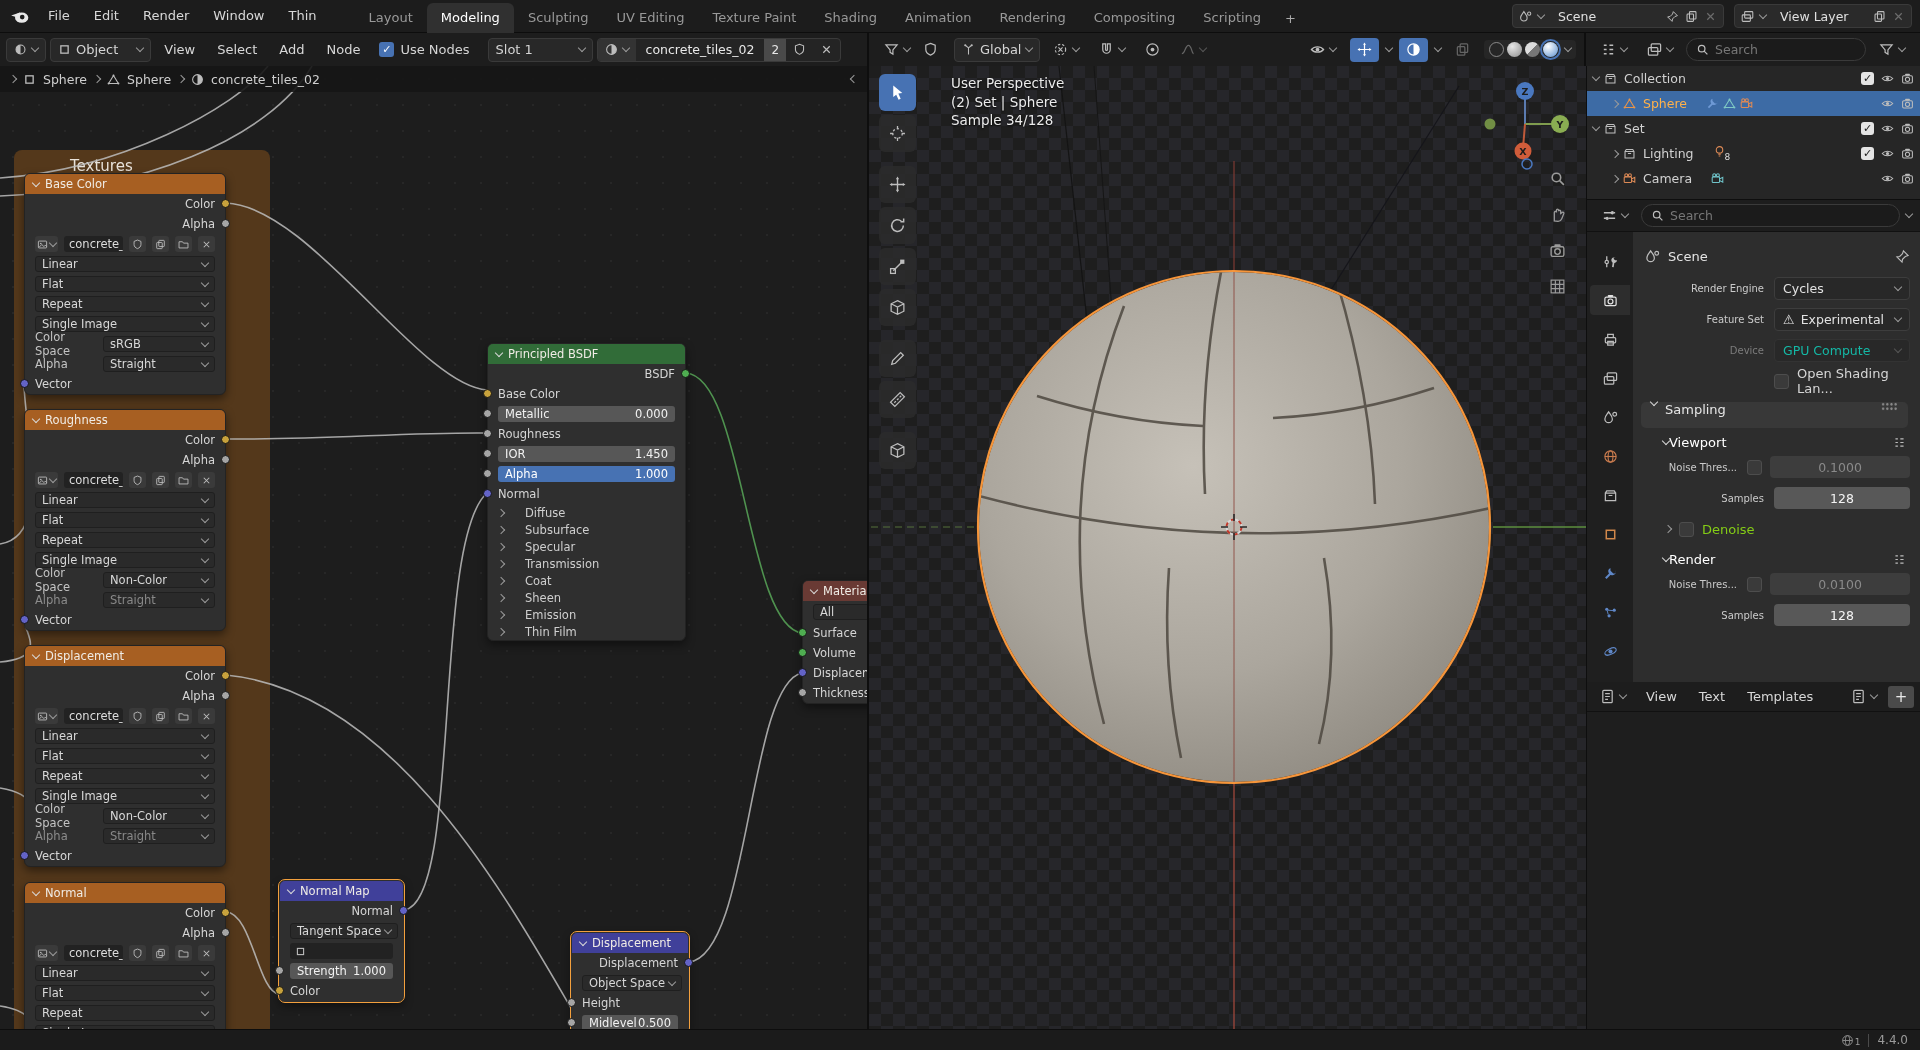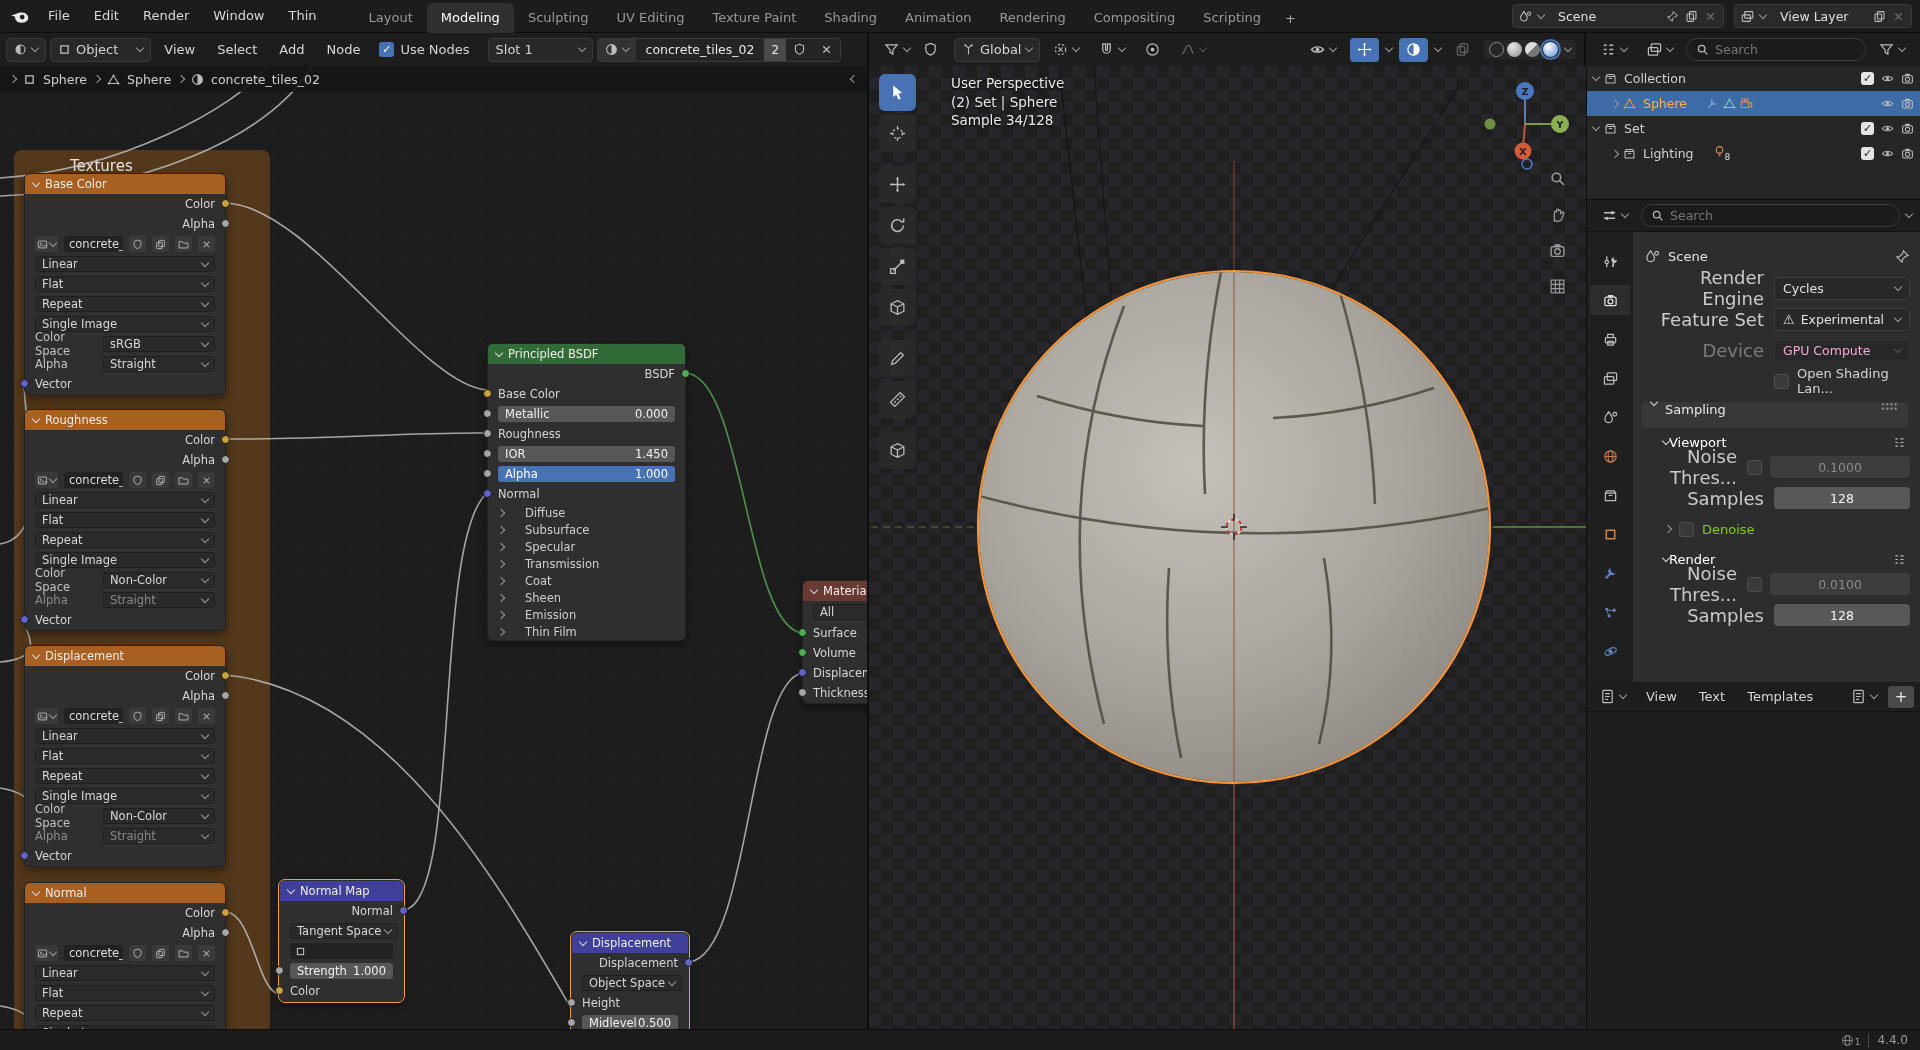--- a/index.html
+++ b/index.html
@@ -97,25 +97,25 @@
   .guide{width:14px;flex:none}
   .bulbwrap{position:relative;display:flex}
   .subnum{font-size:9px;color:#ddd;margin-top:7px;margin-left:-1px}
   #props{position:absolute;left:1587px;top:200px;width:333px;height:482px;background:#2d2d2d;overflow:hidden}
   #ptabs{position:absolute;left:0;top:32px;width:46px;height:450px;background:#1f1f1f;display:flex;flex-direction:column;align-items:center;padding-top:14px;gap:9px}
   .ptab{width:40px;height:30px;display:flex;align-items:center;justify-content:center;border-radius:4px 0 0 4px}
   .ptab.active{background:#2d2d2d}
   #pbody{position:absolute;left:46px;top:32px;right:0;bottom:0;padding:10px 10px 0 6px}
   .phead{position:absolute;left:0;top:0;width:100%;height:32px;background:#1d1d1d;display:flex;align-items:center;gap:6px;padding:0 8px;border-bottom:1px solid #111}
   .prow{display:flex;align-items:center;height:26px;margin-bottom:5px}
-  .plabel{width:135px;text-align:right;padding-right:10px;color:#cbcbcb;font-size:18px;flex:none}
+  .plabel{width:135px;text-align:right;padding-right:10px;color:#cbcbcb;font-size:10px;flex:none}
   .plabel.dim,.pdim{color:#7c7c7c}
   .pdd{flex:1;background:#282828;border:1px solid #3d3d3d;border-radius:4px;height:23px;display:flex;align-items:center;gap:6px;padding:0 8px;color:#e2e2e2;font-size:12.5px}
   .pdd .grow{flex:1}
-  .pdd.dis{color:#f9a8d4;border-color:#333}
+  .pdd.dis{color:#14b8a6;border-color:#333}
   .pfield{background:#585858;border-radius:4px;height:22px;display:flex;align-items:center;justify-content:center;color:#f4f4f4;font-size:12.5px;flex:1}
   .pfield.dis{background:#3d3d3d;color:#8a8a8a}
   .section{background:#383838;border-radius:5px;height:26px;display:flex;gap:8px;padding:0 10px;margin:8px 2px 2px 2px;color:#e6e6e6}
   .subsec{display:flex;align-items:center;height:24px;padding:0 4px 0 24px;color:#ffffff}
   .dragdots{width:17px;height:9px;background:radial-gradient(#8a8a8a 1px,transparent 1.3px) 0 0/4.2px 4.5px;margin-left:auto}
   .presetic{margin-left:auto;display:flex;align-items:center;gap:2px}
   #texted{position:absolute;left:1587px;top:682px;width:333px;height:347px;background:#1e1e1e}
   #tehead{height:30px;background:#1d1d1d;border-bottom:1px solid #111;display:flex;align-items:center;padding:0 6px;gap:4px}
   .plusbtn{width:26px;height:22px;background:#4a4a4a;border-radius:3px;color:#e8e8e8;display:flex;align-items:center;justify-content:center;font-size:15px}
   
@@ -1252,20 +1252,41 @@
       <span class="right">
         <span class="cb lite" style="width:13px;height:13px">✓</span>
         <svg class="ic sm">
             <use href="#i-eye"></use>
           </svg>
         <svg class="ic sm">
             <use href="#i-cam"></use>
           </svg>
       </span>
     </div>
+    <div class="orow">
+      <span class="guide"></span>
+      <i class="cv rt"></i>
+      <svg class="ic sm" style="color:#dd8a56">
+          <use href="#i-movie"></use>
+        </svg>
+      <span class="lbl">Camera</span>
+      <span style="margin-left:14px;display:flex">
+        <svg class="ic sm" style="color:#6fc3c9">
+            <use href="#i-movie"></use>
+          </svg>
+      </span>
+      <span class="right">
+        <svg class="ic sm">
+            <use href="#i-eye"></use>
+          </svg>
+        <svg class="ic sm">
+            <use href="#i-cam"></use>
+          </svg>
+      </span>
+    </div>
   </div>
 
   <div id="props">
     <div class="phead">
       <div class="hbtn">
           <svg class="ic">
             <use href="#i-props"></use>
           </svg>
           <i class="cv"></i>
         </div>

